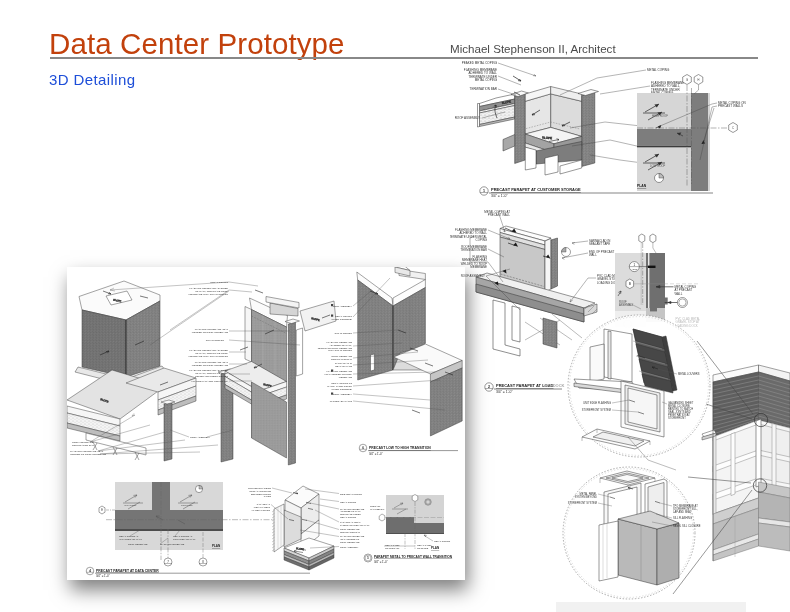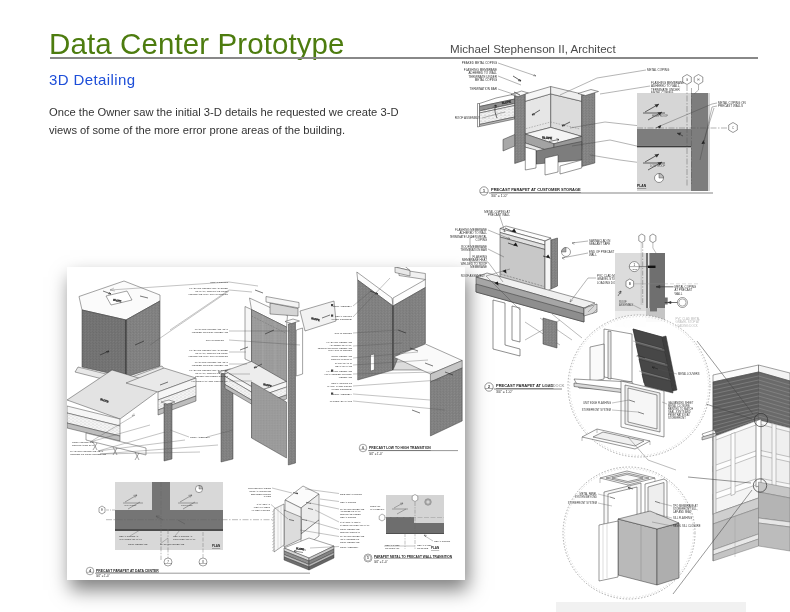--- a/index.html
+++ b/index.html
@@ -3,30 +3,29 @@
 <meta charset="utf-8">
 <style>
 html,body{margin:0;padding:0;}
 body{width:790px;height:612px;background:#fff;overflow:hidden;position:relative;
   font-family:"Liberation Sans",sans-serif;}
 .abs{position:absolute;}
 </style>
 </head>
 <body>
 
-<div class="abs" style="left:49px;top:26.5px;font-size:29.5px;color:#4d7c0f;letter-spacing:0.1px;text-align:center;">Data Center Prototype</div>
+<div class="abs" style="left:49px;top:26.5px;font-size:29.5px;color:#c2410c;letter-spacing:0.1px;text-align:center;">Data Center Prototype</div>
 
 <div class="abs" style="left:450px;top:41.5px;width:305px;text-align:left;font-size:11.6px;color:#4a4a4a;">Michael Stephenson II, Architect</div>
 
 <div class="abs" style="left:50px;top:57px;width:708px;height:2px;background:#888;"></div>
 
 <div class="abs" style="left:49px;top:71px;font-size:15px;color:#1d4ed8;letter-spacing:0.4px;">3D Detailing</div>
 
 <div class="abs" style="left:49px;top:94.7px;width:390px;font-size:11.2px;line-height:17.9px;color:#333;">
-<div style="margin-top:9px;">Once the Owner saw the initial 3-D details he requested we create 3-D<br>views of some of the more error prone areas of the building.</div>
 </div>
 
 <svg id="svg1" class="abs" style="left:450px;top:55px;z-index:2;" width="340" height="150" viewBox="450 55 340 150">
 <defs>
 <pattern id="spk" width="3.1" height="2.7" patternUnits="userSpaceOnUse">
  <rect width="3.1" height="2.7" fill="#848484"></rect>
  <circle cx="0.5" cy="0.6" r="0.38" fill="#696969"></circle>
         <circle cx="1.9" cy="1.1" r="0.3" fill="#b0b0b0"></circle>
  <circle cx="2.6" cy="2.2" r="0.36" fill="#6f6f6f"></circle>
         <circle cx="1" cy="2" r="0.28" fill="#9e9e9e"></circle>

